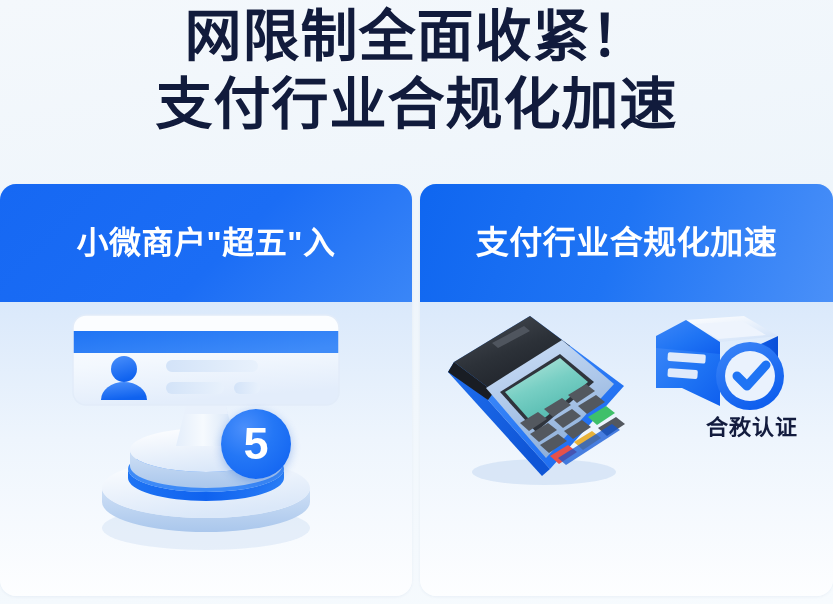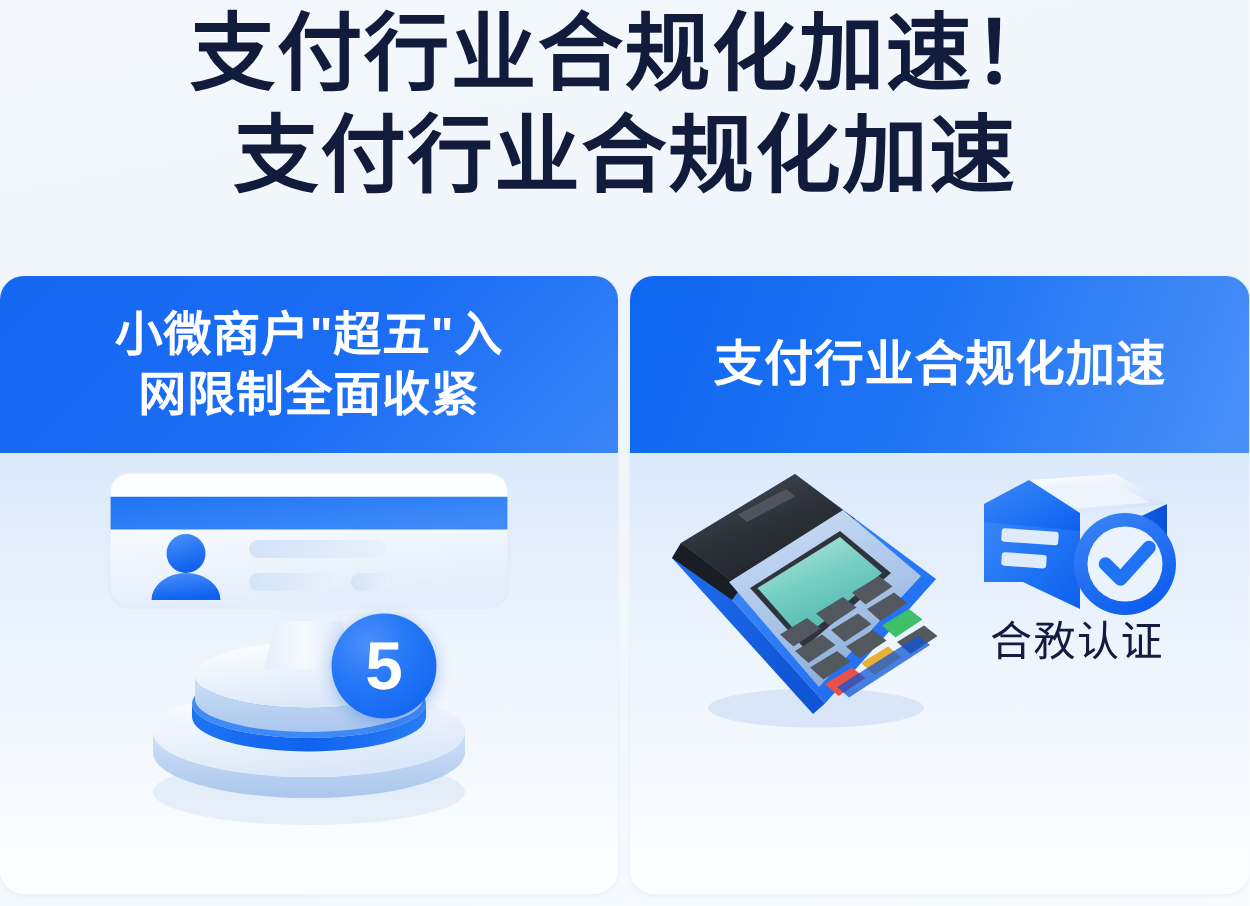--- a/index.html
+++ b/index.html
@@ -138,56 +138,55 @@
   .cert-wrap {
     position: absolute;
     left: 218px;
     top: 12px;
   }
   .cert-label {
     position: absolute;
     left: 218px;
     top: 108px;
     width: 160px;
-    text-align: center;
+    text-align: right;
     color: #131c3e;
-    font-weight: 400;
-    font-size: 28px;
+    font-weight: 700;
+    font-size: 22px;
     line-height: 36px;
     letter-spacing: 1px;
   }
   .card-caption {
     position: absolute;
     left: 0;
     top: 194px;
     width: 413px;
     text-align: center;
     color: #1b2550;
     font-size: 25px;
     line-height: 32px;
     font-weight: 400;
     letter-spacing: 1px;
   }
 </style>
 </head>
 <body>
 
 <div class="hero">
-  <div class="hero-line">支付行业合规化加速！</div>
+  <div class="hero-line">网限制全面收紧！</div>
   <div class="hero-line">支付行业合规化加速</div>
 </div>
 
 <div class="cards">
 
   <div class="card card-left">
 
     <div class="card-head">
       <div class="card-head-text">
         <div>小微商户"超五"入</div>
-        <div>网限制全面收紧</div>
       </div>
     </div>
 
     <div class="card-body">
 
       <svg class="illus-left" width="300" height="250" viewBox="0 0 300 250">
         <defs>
           <linearGradient id="scrFace" x1="0" y1="0" x2="0.25" y2="1">
             <stop offset="0%" stop-color="#ffffff"></stop>
             <stop offset="55%" stop-color="#f3f8fe"></stop>

